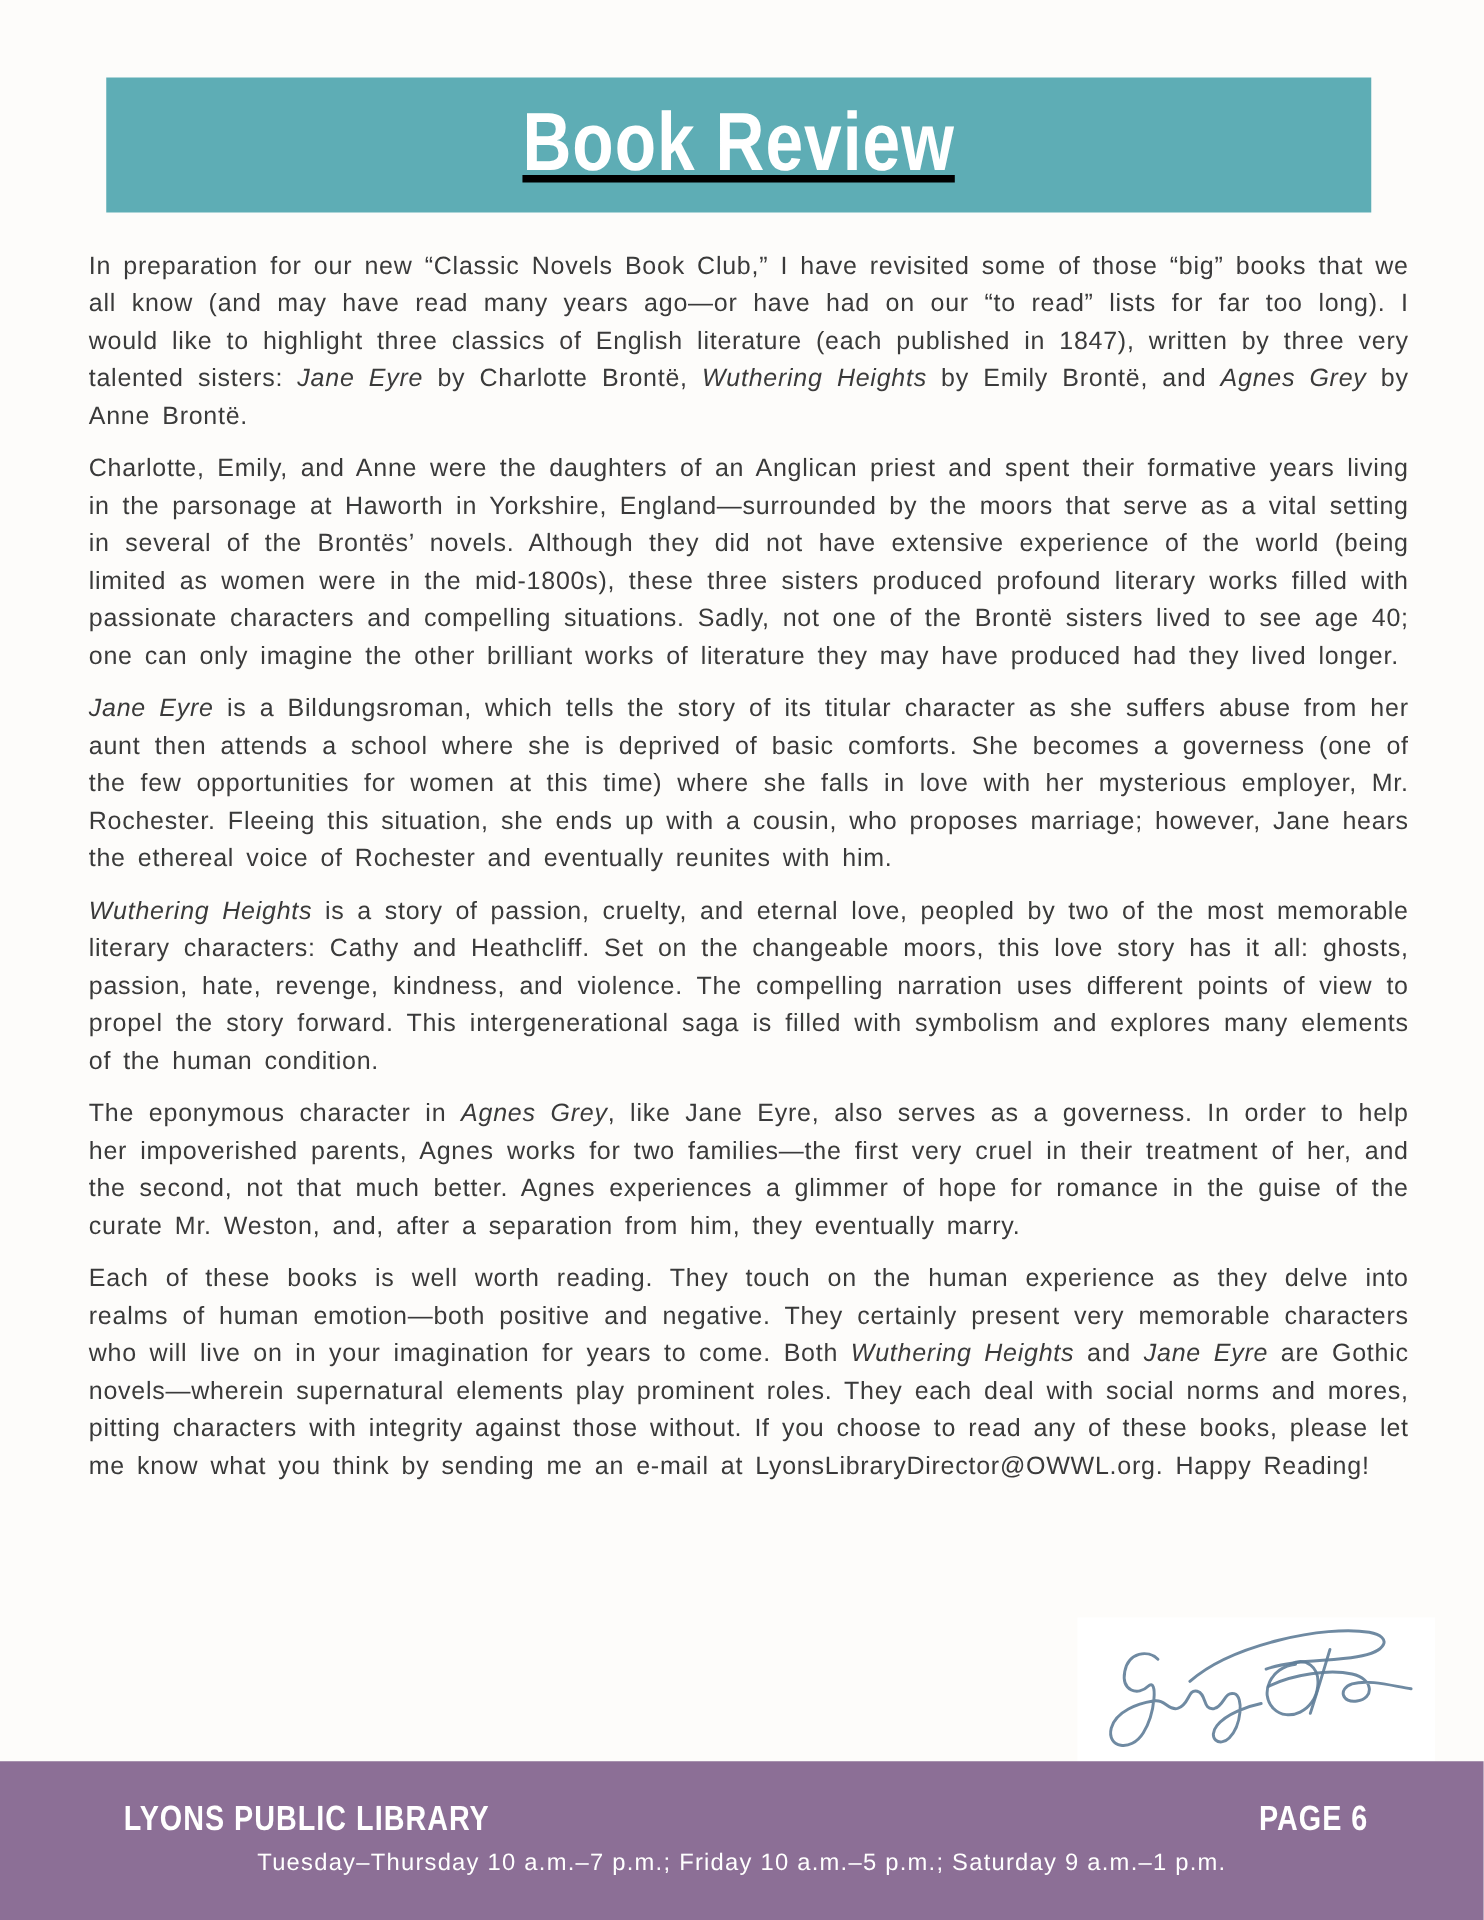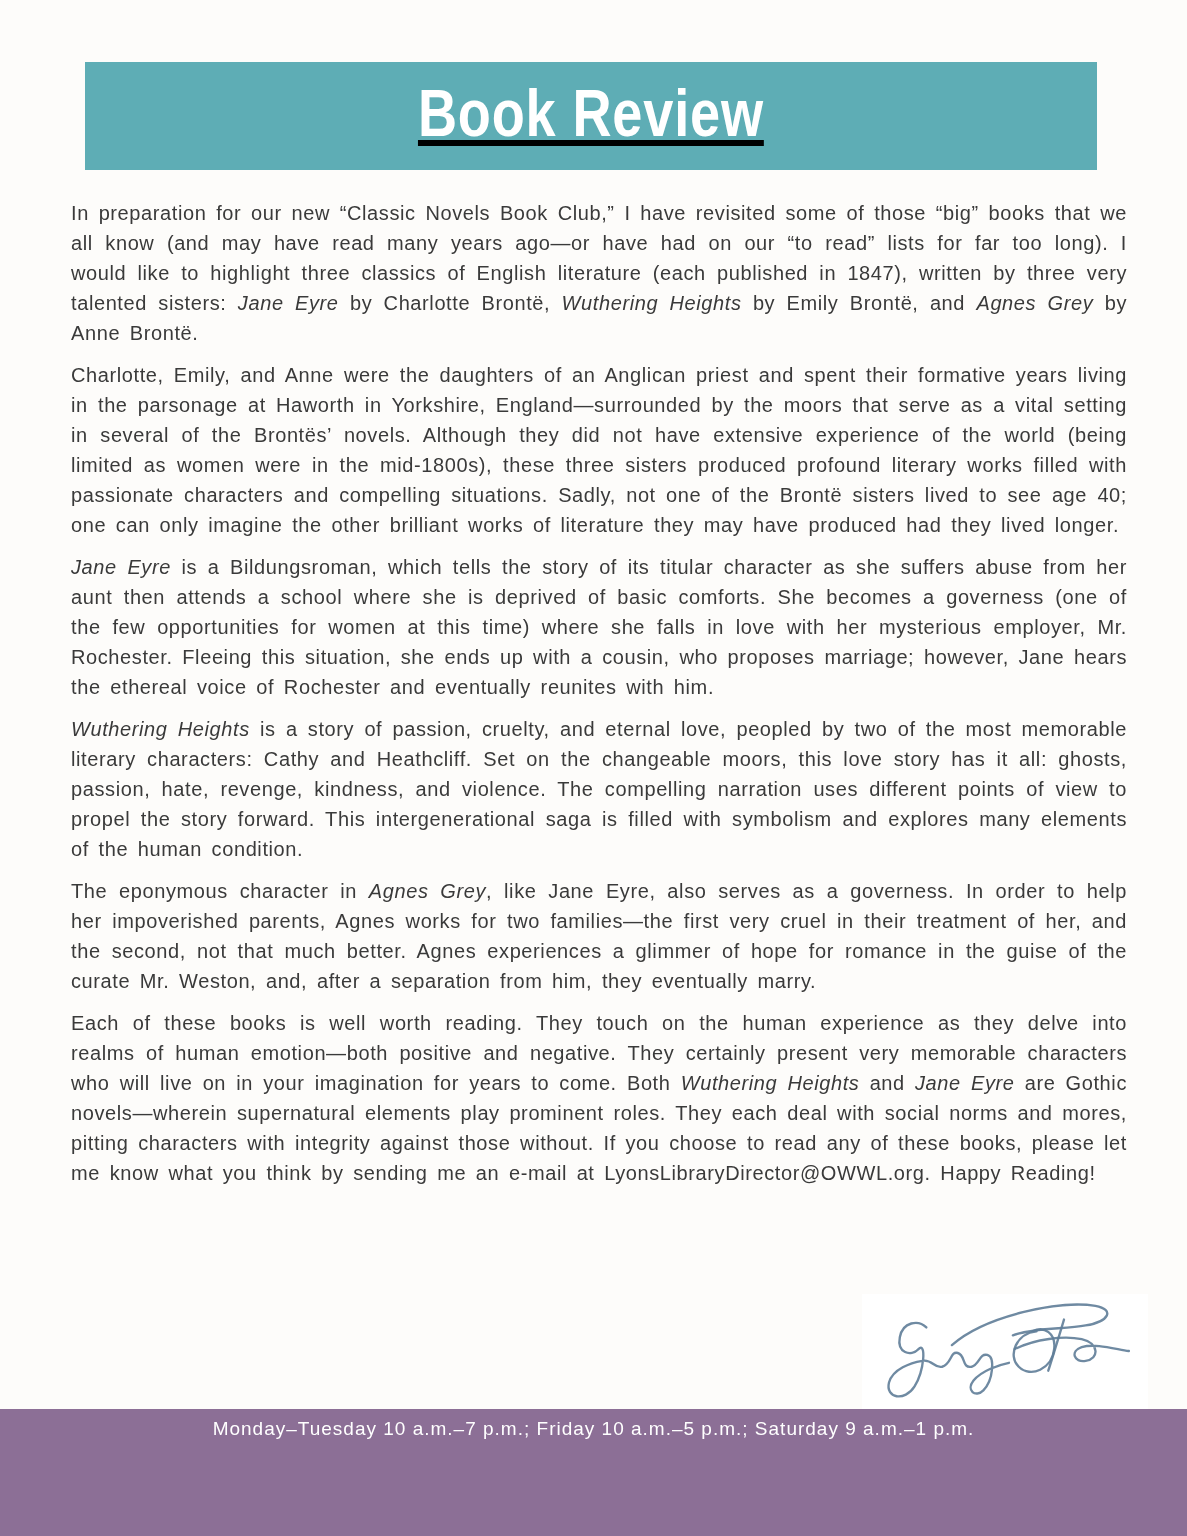--- a/index.html
+++ b/index.html
@@ -119,14 +119,18 @@
   <svg viewBox="0 0 280 118" xmlns="http://www.w3.org/2000/svg">
     <path d="M 86 52 C 120 22 196 6 232 12 C 252 16 246 28 222 32 C 200 36 170 34 148 42"></path>
     <path d="M 60 34 C 52 26 36 28 33 44 C 30 60 44 64 52 56 C 60 48 58 78 48 94 C 38 110 18 106 22 90 C 26 76 44 70 56 68 C 66 66 68 76 76 74 C 86 71 84 58 92 60 C 100 62 96 76 106 74 C 114 72 114 60 122 62 C 130 64 128 88 118 98 C 110 106 100 98 108 88 C 116 78 134 72 144 70"></path>
     <path d="M 172 38 C 152 40 142 62 154 74 C 166 86 188 76 190 56 C 192 40 180 32 168 38"></path>
     <path d="M 200 26 C 194 46 188 66 184 78"></path>
     <path d="M 150 56 C 170 46 200 42 218 46 C 236 50 236 66 222 68 C 210 70 206 58 218 54 C 232 50 252 56 266 58"></path>
   </svg>
 </div>
 
 <div class="footer">
-  <div class="footer-hours">Monday–Tuesday 10 a.m.–7 p.m.; Friday 10 a.m.–5 p.m.; Saturday 9 a.m.–1 p.m.</div>
+  <div class="footer-row1">
+    <div class="footer-library">LYONS PUBLIC LIBRARY</div>
+    <div class="footer-page">PAGE 6</div>
+  </div>
+  <div class="footer-hours">Tuesday–Thursday 10 a.m.–7 p.m.; Friday 10 a.m.–5 p.m.; Saturday 9 a.m.–1 p.m.</div>
 </div>
 
 </body></html>

